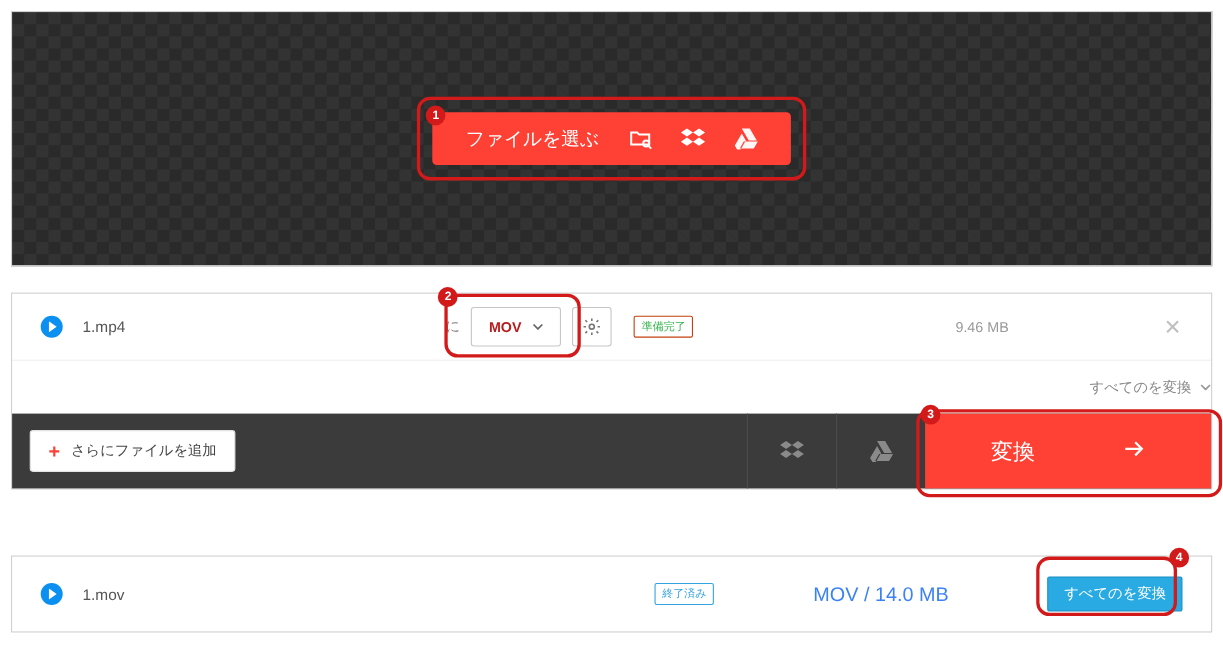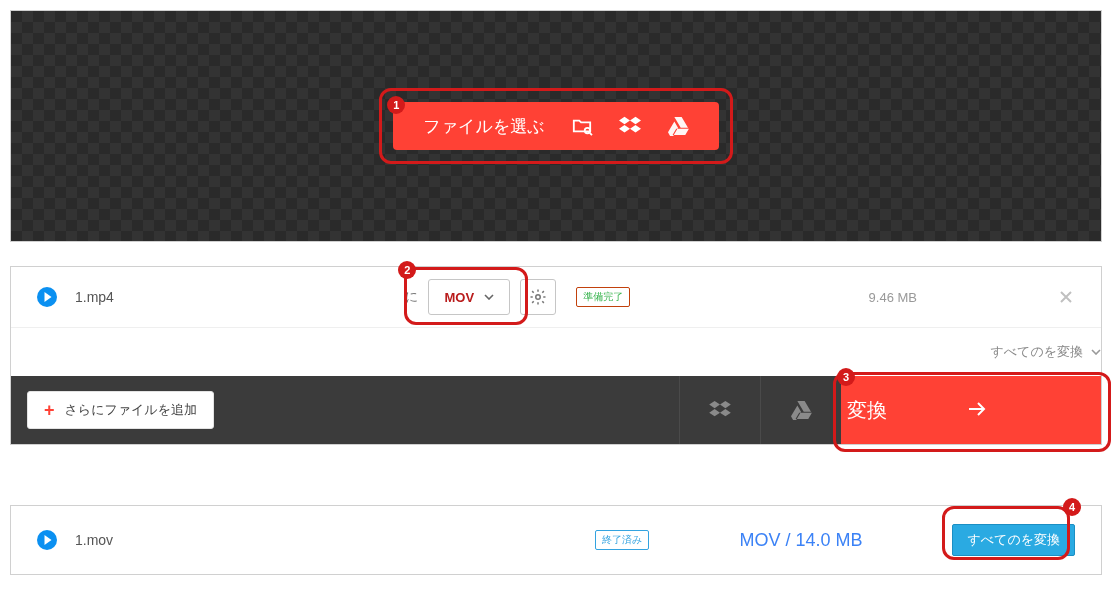--- a/index.html
+++ b/index.html
@@ -43,21 +43,21 @@
   .size{margin-left:auto;color:#999;font-size:13px;flex:0 0 auto}
   .close{margin-left:140px;width:18px;height:18px;display:flex;align-items:center;justify-content:center;cursor:pointer;color:#bbb;font-size:20px;flex:0 0 auto}
   .allrow{height:48px;display:flex;align-items:center;justify-content:flex-end;color:#888;font-size:13px;gap:8px;cursor:pointer;border-top:1px solid #efefef}
   .actionbar{height:68px;background:#3b3b3b;display:flex;align-items:stretch}
   .add-more-wrap{flex:0 0 auto;padding:14px 16px;display:flex;align-items:center}
   .add-more{background:#fff;border:1px solid #e3e3e3;border-radius:3px;height:38px;padding:0 16px;display:flex;align-items:center;gap:10px;font-size:13px;color:#444;cursor:pointer}
   .add-more .plus{color:#ff4135;font-size:18px;font-weight:700}
   .hint{color:#bdbdbd;font-size:12px;display:flex;align-items:center;padding:0 4px;max-width:370px;line-height:1.5}
   .spacer{flex:1 1 auto}
   .cloudcell{width:80px;border-left:1px solid #4a4a4a;display:flex;align-items:center;justify-content:center;cursor:pointer}
-  .convert-btn{flex:0 0 auto;width:260px;background:#ff4135;color:#fff;font-size:20px;display:flex;align-items:center;justify-content:flex-start;gap:80px;cursor:pointer;border:none}
+  .convert-btn{flex:0 0 auto;width:260px;background:#ff4135;color:#fff;font-size:20px;display:flex;align-items:center;justify-content:center;gap:80px;cursor:pointer;border:none}
   .convert-btn .arrow{font-size:20px}
   
   .resultbox{margin-top:60px}
   .resultrow{display:flex;align-items:center;height:68px;padding:0 26px}
   .dl-btn{background:#2aaae2;color:#fff;border:1px solid #1b8fc4;border-radius:2px;height:32px;padding:0 14px;font-size:13px;cursor:pointer;margin-left:90px;display:flex;align-items:center}
   .fmt-info{color:#3b82f6;font-size:18px;margin-left:auto}
   
   .step{position:absolute;width:18px;height:18px;border-radius:50%;background:#d31a1a;color:#fff;font-size:11px;font-weight:700;display:flex;align-items:center;justify-content:center;z-index:5}
   .ring{position:absolute;border:3px solid #d31a1a;border-radius:12px;pointer-events:none;z-index:4}
 </style>

